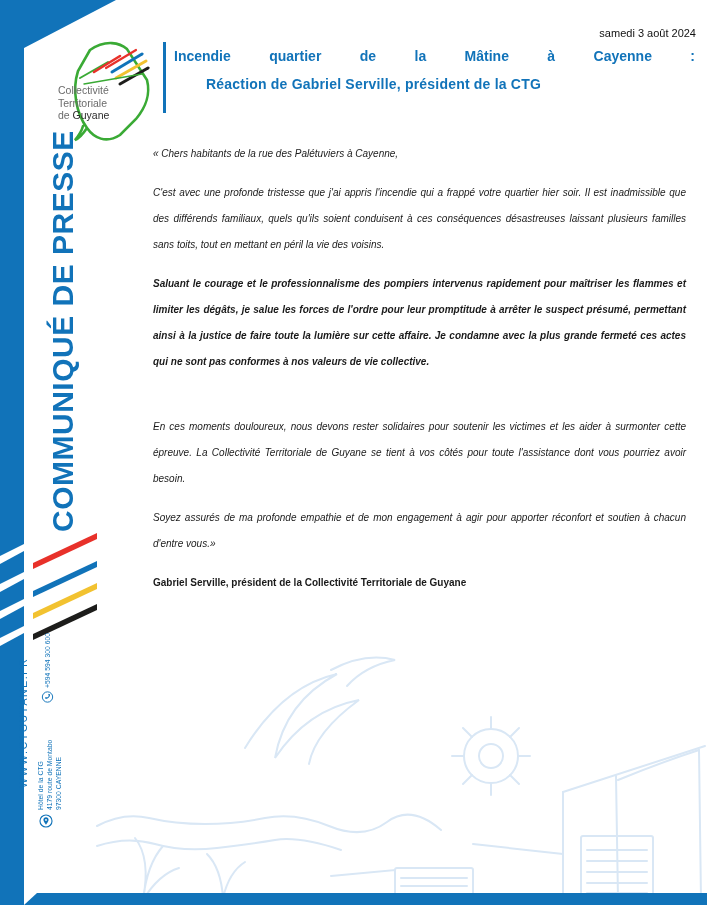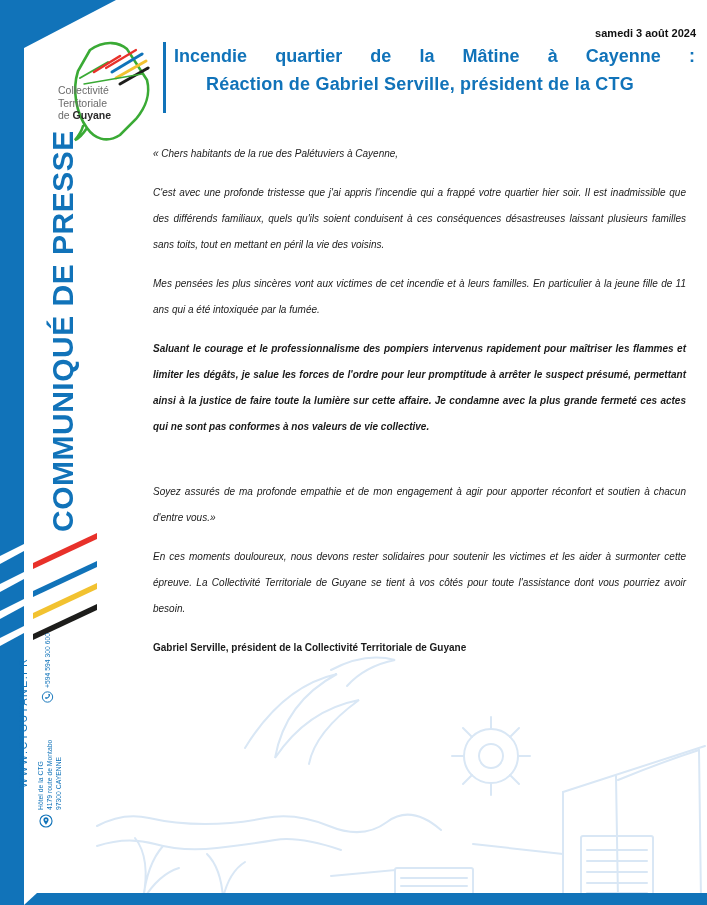--- a/index.html
+++ b/index.html
@@ -8,21 +8,21 @@
     font-family:"Liberation Sans",sans-serif;color:#1a1a1a;
   }
   
   .watermark{position:absolute;left:95px;top:630px;width:612px;height:275px;}
   
   .left-deco{position:absolute;left:0;top:0;width:130px;height:905px;}
   
   .logo{position:absolute;left:50px;top:34px;width:110px;height:112px;}
   .logo svg{position:absolute;left:0;top:0;width:110px;height:112px;}
   .logo-text{position:absolute;left:8px;top:50px;width:80px;font-size:10.5px;line-height:12.5px;color:#6b6b6b;}
-  .logo-text .bold{font-weight:bold;color:#2b2b2b;}
+  .logo-text .bold{font-weight:normal;color:#2b2b2b;}
   
   .rot{position:absolute;transform:rotate(-90deg);transform-origin:0 0;white-space:nowrap;}
   .banner{
     left:46px;top:532px;width:382px;height:44px;
     font-size:30px;font-weight:bold;color:#1173b9;letter-spacing:.5px;
   }
   .website{
     left:17px;top:788px;width:150px;height:16px;
     font-size:10.5px;color:#1173b9;letter-spacing:1.6px;font-weight:500;
   }
@@ -30,23 +30,23 @@
     left:39px;top:703px;width:70px;height:17px;
     font-size:6.8px;color:#1173b9;display:flex;align-items:center;gap:3px;
   }
   .address{
     left:36px;top:810px;width:86px;height:36px;
     font-size:6.8px;line-height:9px;color:#1173b9;
   }
   .contact-icon{position:absolute;width:14px;height:14px;}
   .pin-icon{left:39px;top:814px;}
   
-  .date{position:absolute;top:27px;right:11px;font-size:11px;font-weight:bold;color:#111;}
+  .date{position:absolute;top:27px;right:11px;font-size:11px;font-weight:normal;color:#111;}
   .title-rule{position:absolute;left:163px;top:42px;width:3px;height:71px;background:#1173b9;}
-  .title{position:absolute;left:174px;top:42px;width:521px;color:#1173b9;font-weight:bold;font-size:18px;line-height:28px;}
+  .title{position:absolute;left:174px;top:42px;width:521px;color:#1173b9;font-weight:bold;font-size:14px;line-height:28px;}
   .title .l1{text-align:justify;text-align-last:justify;}
   .title .l2{white-space:nowrap;letter-spacing:.2px;margin-left:32px;}
   
   .body{position:absolute;left:153px;top:141px;width:533px;font-size:10px;line-height:26px;text-align:justify;}
   .body p{margin:0 0 13px 0;font-style:italic;}
   .body p.gap-large{margin-bottom:39px;font-weight:bold;}
   .signature{font-weight:bold;font-style:normal;margin-top:12px;}
   
   .bottom-band{
     position:absolute;left:24px;right:0;bottom:0;height:12px;background:#1173b9;
@@ -152,22 +152,21 @@
   </div>
   <svg class="contact-icon pin-icon" viewBox="0 0 20 20">
     <circle cx="10" cy="10" r="8.6" fill="none" stroke="#1173b9" stroke-width="1.6"></circle>
     <path d="M10,4.6 c-2.3,0 -3.7,1.8 -3.7,3.7 c0,2.6 3.7,7 3.7,7 s3.7,-4.4 3.7,-7 c0,-1.9 -1.4,-3.7 -3.7,-3.7 z" fill="#1173b9"></path>
     <circle cx="10" cy="8.4" r="1.3" fill="#fff"></circle>
   </svg>
 
   <div class="body">
     <p>« Chers habitants de la rue des Palétuviers à Cayenne,</p>
     <p>C'est avec une profonde tristesse que j'ai appris l'incendie qui a frappé votre quartier hier soir. Il est inadmissible que des différends familiaux, quels qu'ils soient conduisent à ces conséquences désastreuses laissant plusieurs familles sans toits, tout en mettant en péril la vie des voisins.</p>
-    <p>Mes pensées les plus sincères vont aux victimes de cet incendie et à leurs familles. En particulier à la jeune fille de 11 ans qui a été intoxiquée par la fumée.</p>
     <p class="gap-large">Saluant le courage et le professionnalisme des pompiers intervenus rapidement pour maîtriser les flammes et limiter les dégâts, je salue les forces de l'ordre pour leur promptitude à arrêter le suspect présumé, permettant ainsi à la justice de faire toute la lumière sur cette affaire. Je condamne avec la plus grande fermeté ces actes qui ne sont pas conformes à nos valeurs de vie collective.</p>
+    <p>En ces moments douloureux, nous devons rester solidaires pour soutenir les victimes et les aider à surmonter cette épreuve. La Collectivité Territoriale de Guyane se tient à vos côtés pour toute l'assistance dont vous pourriez avoir besoin.</p>
     <p>Soyez assurés de ma profonde empathie et de mon engagement à agir pour apporter réconfort et soutien à chacun d'entre vous.»</p>
-    <p>En ces moments douloureux, nous devons rester solidaires pour soutenir les victimes et les aider à surmonter cette épreuve. La Collectivité Territoriale de Guyane se tient à vos côtés pour toute l'assistance dont vous pourriez avoir besoin.</p>
     <div class="signature">Gabriel Serville, président de la Collectivité Territoriale de Guyane</div>
   </div>
 
   <div class="bottom-band"></div>
 
 </div>
 
 </body></html>

